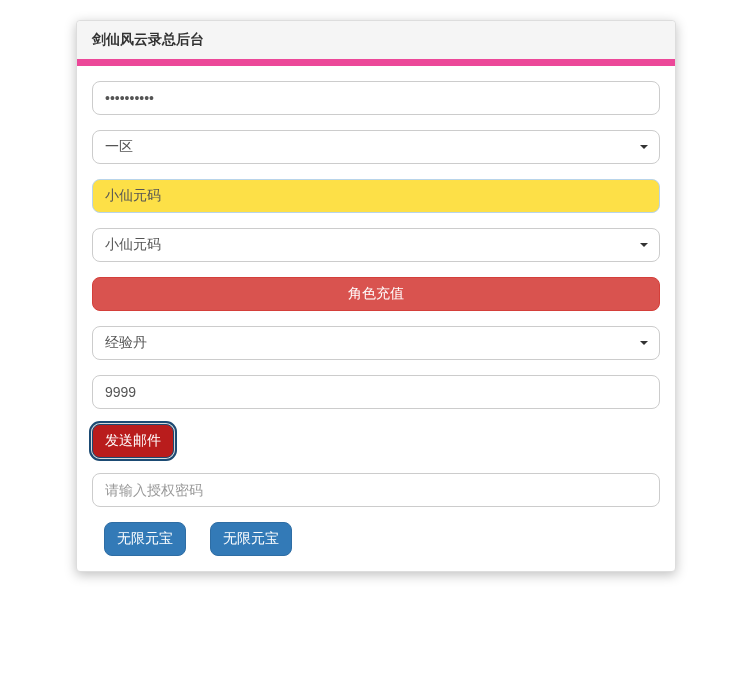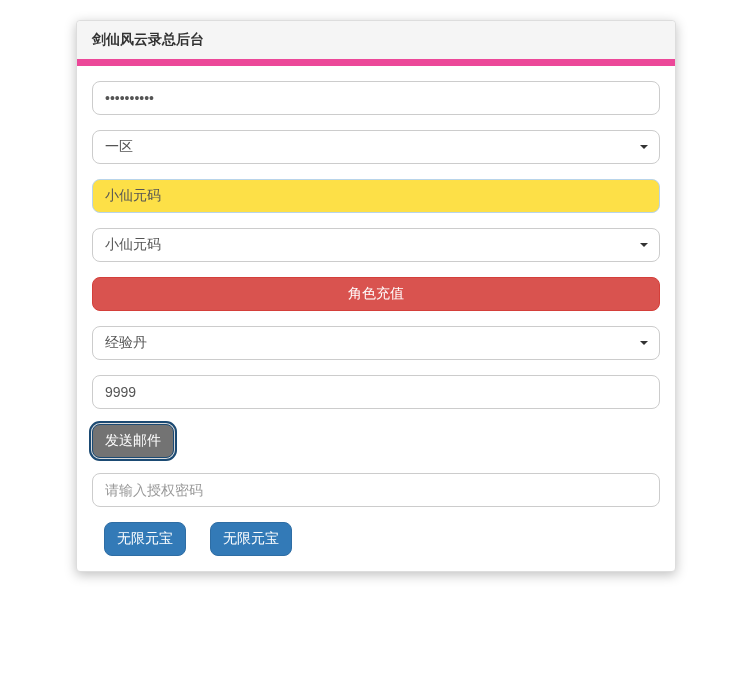--- a/index.html
+++ b/index.html
@@ -99,21 +99,21 @@
       border-color: #d43f3a;
     }
     .btn-primary {
       background-color: #337ab7;
       border-color: #2e6da4;
     }
     .btn-primary.focused {
       outline: 2px solid #1b4a73;
       outline-offset: 1px;
       box-shadow: 0 0 0 3px rgba(0,0,0,0.15);
-      background-color: #737373;
+      background-color: #b91c1c;
       border-color: #1b4a73;
     }
     .btn-block {
       display: block;
       width: 100%;
       margin-bottom: 15px;
     }
     .btn-row {
       display: flex;
       gap: 24px;

